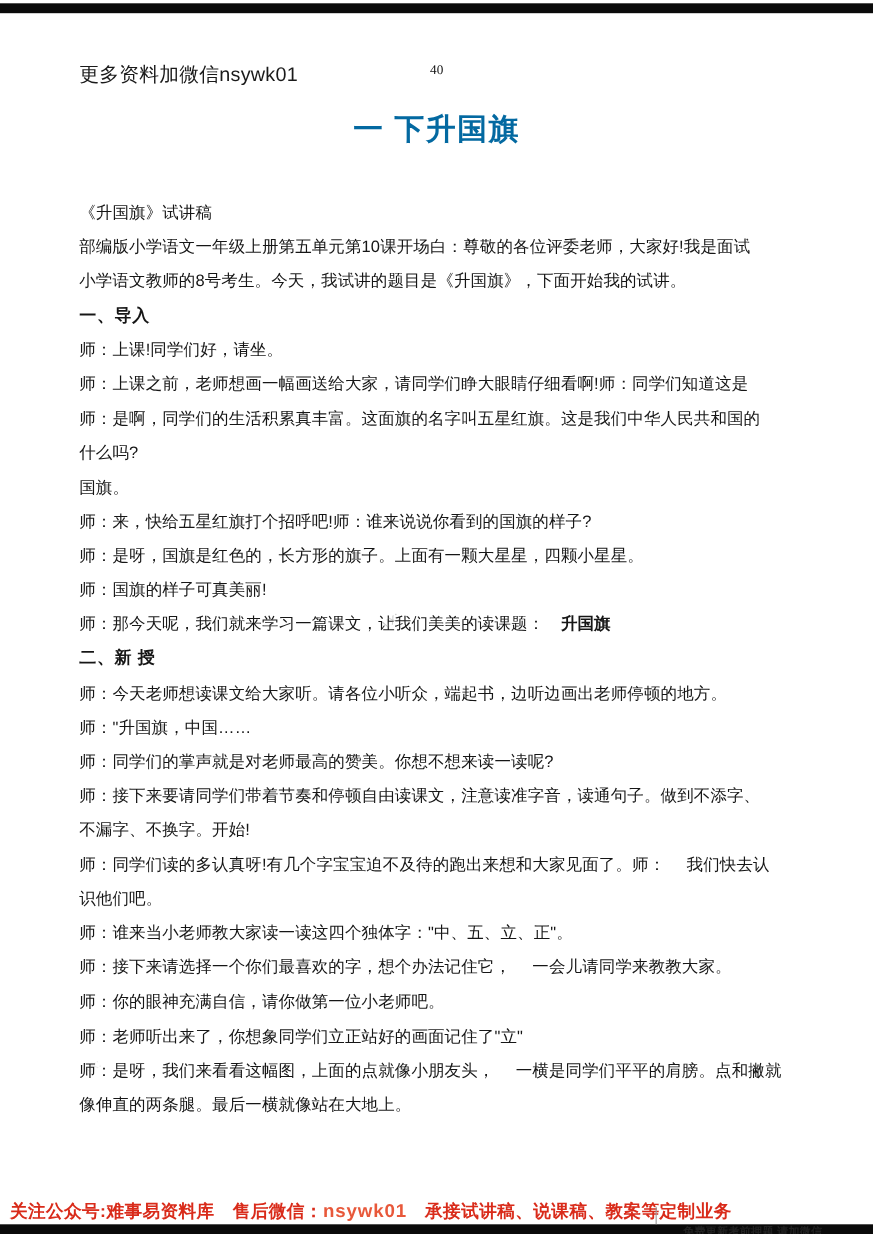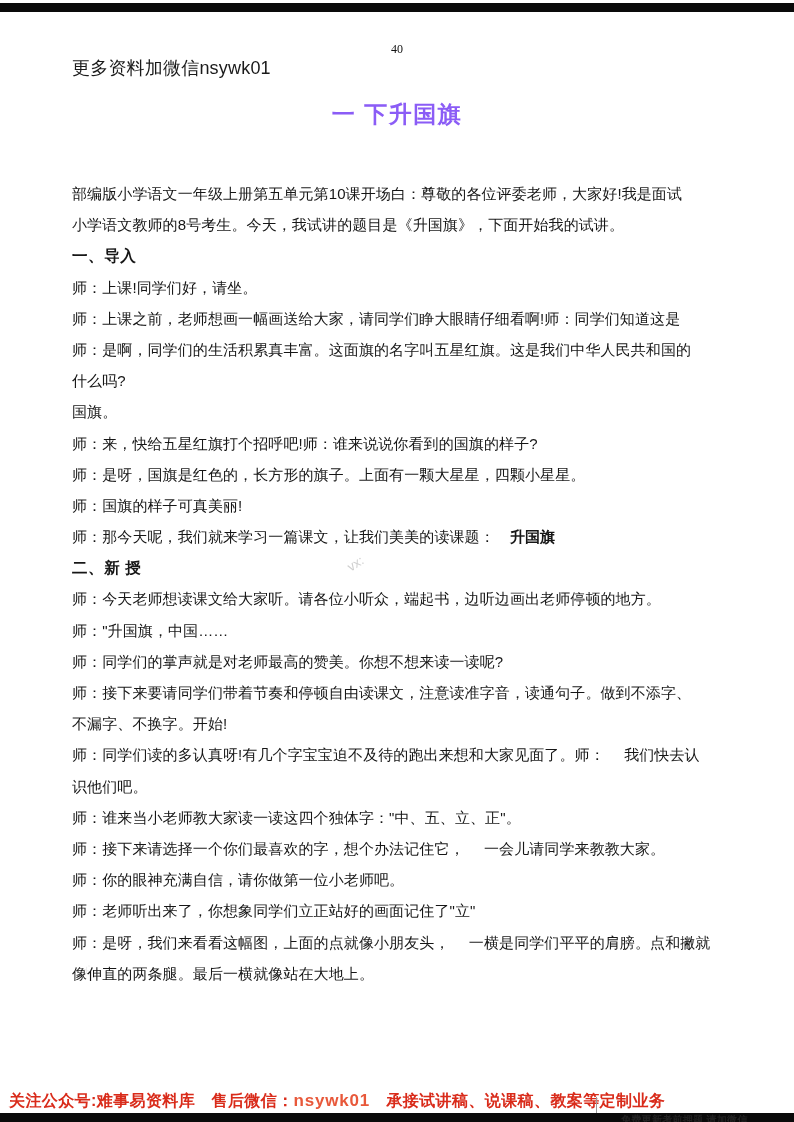--- a/index.html
+++ b/index.html
@@ -13,27 +13,27 @@
   }
   .bar{position:absolute;left:0;width:794px;background:#0a0a0a;}
   .bar-top{top:3px;height:9px;}
   .bar-bottom{top:1113px;height:9px;}
 
   .header-left{
     position:absolute;left:72px;top:56px;
     font-size:18px;letter-spacing:.2px;color:#1a1a1a;white-space:nowrap;
   }
   .page-num{
-    position:absolute;left:0;top:42px;width:100%;text-align:center;
+    position:absolute;left:0;top:56px;width:100%;text-align:center;
     font-family:"Liberation Serif","DejaVu Serif",serif;
     font-size:12px;color:#111;
   }
   .doc-title{
     position:absolute;left:0;top:99px;width:100%;text-align:center;
-    font-size:23px;font-weight:bold;color:#8b5cf6;letter-spacing:1.5px;
+    font-size:27px;font-weight:bold;color:#0369a1;letter-spacing:1.5px;
     white-space:pre;
   }
   .doc-body{
     position:absolute;left:72px;top:183px;width:654px;
     font-size:15px;line-height:22px;
   }
   .doc-body p{
     margin:0 0 9.2px 0;
     letter-spacing:.1px;
     white-space:pre-wrap;
@@ -71,20 +71,21 @@
 
 <div class="bar bar-top"></div>
 <div class="bar bar-bottom"></div>
 
 <div class="header-left">更多资料加微信nsywk01</div>
 <div class="page-num">40</div>
 
 <div class="doc-title">一 下升国旗</div>
 
 <div class="doc-body">
+    <p>《升国旗》试讲稿</p>
     <p>部编版小学语文一年级上册第五单元第10课开场白：尊敬的各位评委老师，大家好!我是面试</p>
     <p>小学语文教师的8号考生。今天，我试讲的题目是《升国旗》，下面开始我的试讲。</p>
     <p class="heading">一、导入</p>
     <p>师：上课!同学们好，请坐。</p>
     <p>师：上课之前，老师想画一幅画送给大家，请同学们睁大眼睛仔细看啊!师：同学们知道这是</p>
     <p>师：是啊，同学们的生活积累真丰富。这面旗的名字叫五星红旗。这是我们中华人民共和国的</p>
     <p>什么吗?</p>
     <p>国旗。</p>
     <p>师：来，快给五星红旗打个招呼吧!师：谁来说说你看到的国旗的样子?</p>
     <p>师：是呀，国旗是红色的，长方形的旗子。上面有一颗大星星，四颗小星星。</p>

